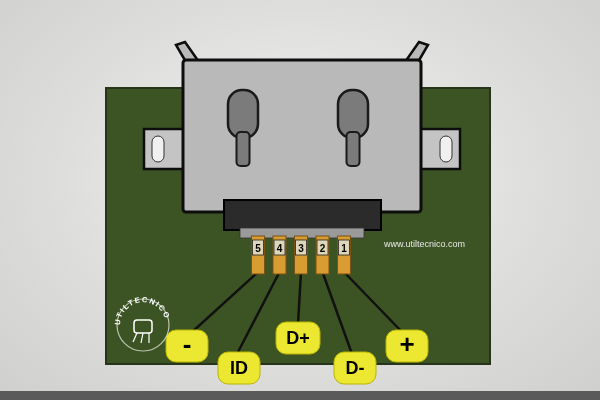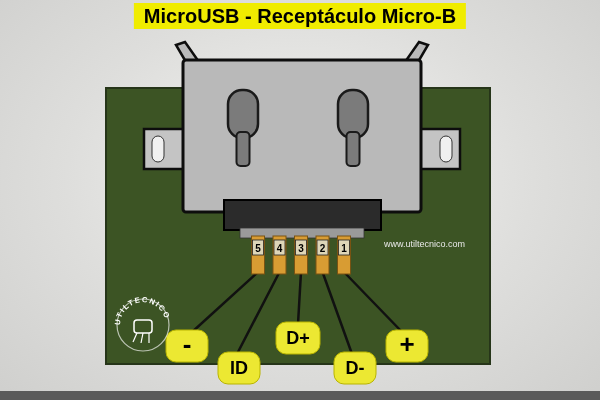--- a/index.html
+++ b/index.html
@@ -27,21 +27,20 @@
   .label-text{font-size:18px;font-weight:bold;fill:#000;}
   .label-text.big{font-size:26px;}
   .watermark{font-size:9px;fill:#e9e9e9;}
   .logo-text{font-size:7.5px;fill:#fff;letter-spacing:1.5px;font-weight:bold;}
 </style>
 </head>
 <body>
 
 <div class="stage">
 
-  <div class="title">MicroUSB - Receptáculo Micro-B</div>
 
   <svg width="600" height="400" viewBox="0 0 600 400">
 
     <g>
       <rect x="106" y="88" width="384" height="276" fill="#3c5424" stroke="#263519" stroke-width="2"></rect>
     </g>
 
     <g>
       <rect x="144" y="129" width="40" height="40" fill="#c4c4c4" stroke="#0d0d0d" stroke-width="2.5"></rect>
       <rect x="152" y="136" width="12" height="26" rx="6" fill="#f0f0f0" stroke="#333" stroke-width="1"></rect>

